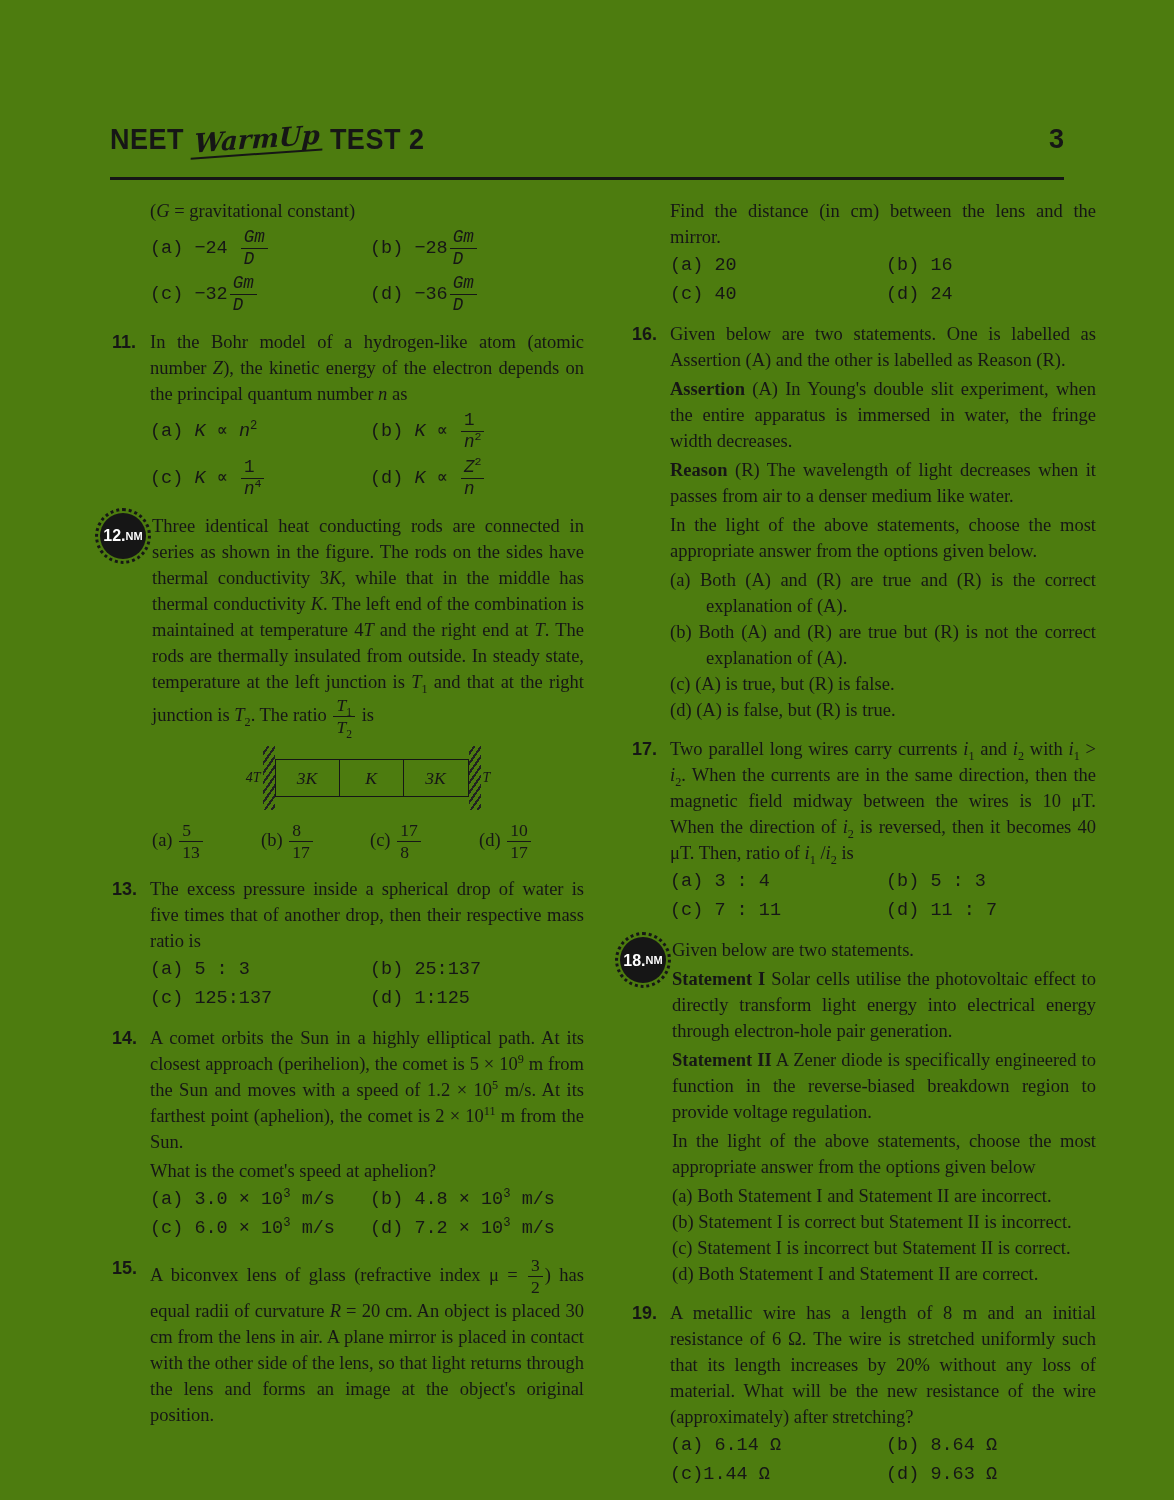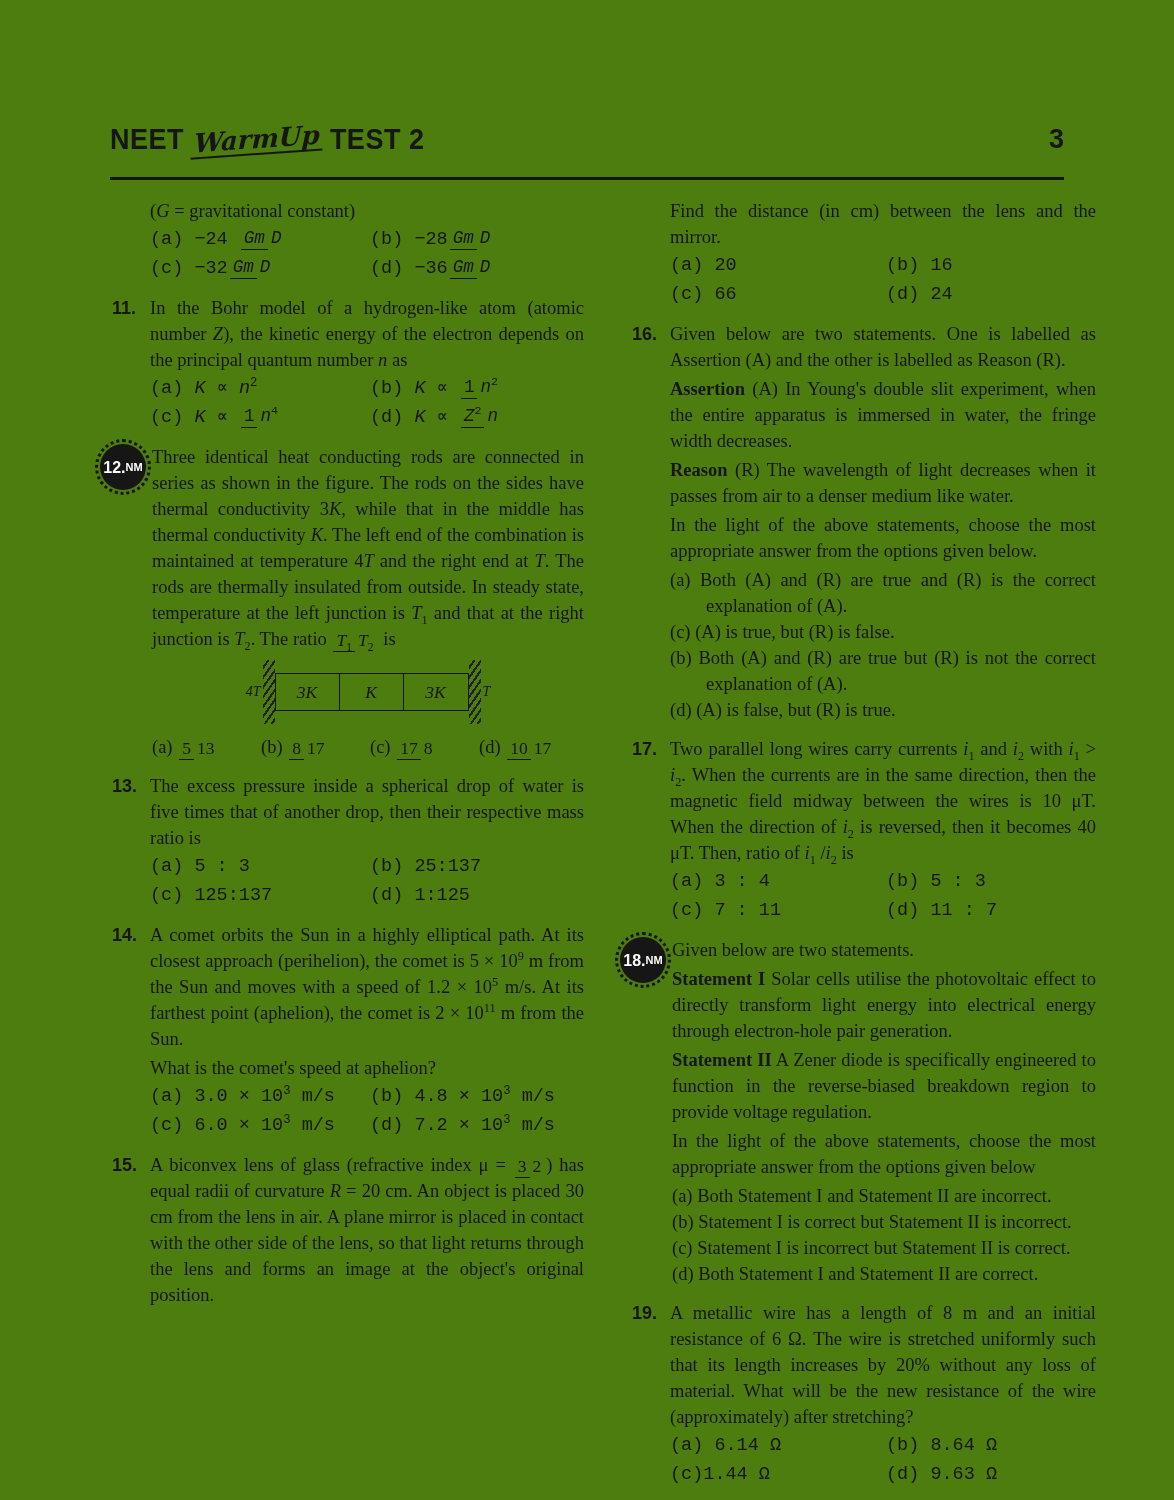--- a/index.html
+++ b/index.html
@@ -29,21 +29,21 @@
   .para + .para { margin-top:3px; }
   
   .opts { margin-top:3px; }
   .opts2 { display:grid; grid-template-columns:1fr 1fr; column-gap:6px; row-gap:3px; align-items:center;font-family:Liberation Mono, monospace; }
   .opts4 { display:grid; grid-template-columns:repeat(4,1fr); column-gap:4px; align-items:center; margin-top:6px; }
   .optfull { padding-left:36px; text-indent:-36px; text-align:justify; }
   
   i { font-style:italic; }
   sup,sub { font-size:66%; line-height:0; }
   sup { vertical-align:super; } sub { vertical-align:sub; }
-  f { display:inline-flex; flex-direction:row; text-align:center; vertical-align:middle; margin:0 2px; line-height:1.2; font-size:.95em; }
+  f { display:inline-flex; flex-direction:column; text-align:left; vertical-align:middle; margin:0 2px; line-height:1.2; font-size:.95em; }
   f fn { display:block; padding:0 3px; border-bottom:1.4px solid #161616; }
   f fd { display:block; padding:0 3px; }
   
   .badge-wrap { flex:0 0 48px; margin-left:-12px; margin-right:4px; }
   .badge { position:relative; width:46px; height:46px; border-radius:50%; background:#161616; color:#fff;
            display:flex; flex-direction:row; align-items:center; justify-content:center;
            font-family:"Liberation Sans", sans-serif; font-weight:900; }
   .badge::before { content:""; position:absolute; inset:-5px; border-radius:50%; border:3px dotted #161616; }
   .badge .b1 { font-size:16px; line-height:15px; }
   .badge .b2 { font-size:11px; line-height:12px; }
@@ -204,37 +204,37 @@
 
   <section class="col col-right">
 
     <div class="q">
       <div class="qn"></div>
       <div class="qb">
         <p class="qtext">Find the distance (in cm) between the lens and the mirror.</p>
         <div class="opts opts2">
           <span class="opt">(a) 20</span>
           <span class="opt">(b) 16</span>
-          <span class="opt">(c) 66</span>
+          <span class="opt">(c) 40</span>
           <span class="opt">(d) 24</span>
         </div>
       </div>
     </div>
 
     <div class="q">
       <div class="qn">16.</div>
       <div class="qb">
         <p class="para">Given below are two statements. One is labelled as Assertion (A) and the other is labelled as Reason (R).</p>
         <p class="para"><b>Assertion</b> (A) In Young's double slit experiment, when the entire apparatus is immersed in water, the fringe width decreases.</p>
         <p class="para"><b>Reason</b> (R) The wavelength of light decreases when it passes from air to a denser medium like water.</p>
         <p class="para">In the light of the above statements, choose the most appropriate answer from the options given below.</p>
         <div class="opts">
           <p class="optfull">(a) Both (A) and (R) are true and (R) is the correct explanation of (A).</p>
+          <p class="optfull">(b) Both (A) and (R) are true but (R) is not the correct explanation of (A).</p>
           <p class="optfull">(c) (A) is true, but (R) is false.</p>
-          <p class="optfull">(b) Both (A) and (R) are true but (R) is not the correct explanation of (A).</p>
           <p class="optfull">(d) (A) is false, but (R) is true.</p>
         </div>
       </div>
     </div>
 
     <div class="q">
       <div class="qn">17.</div>
       <div class="qb">
         <p class="qtext">Two parallel long wires carry currents <i>i</i><sub>1</sub> and <i>i</i><sub>2</sub> with <i>i</i><sub>1</sub> &gt; <i>i</i><sub>2</sub>. When the currents are in the same direction, then the magnetic field midway between the wires is 10 μT. When the direction of <i>i</i><sub>2</sub> is reversed, then it becomes 40 μT. Then, ratio of <i>i</i><sub>1</sub> /<i>i</i><sub>2</sub> is</p>
         <div class="opts opts2">

